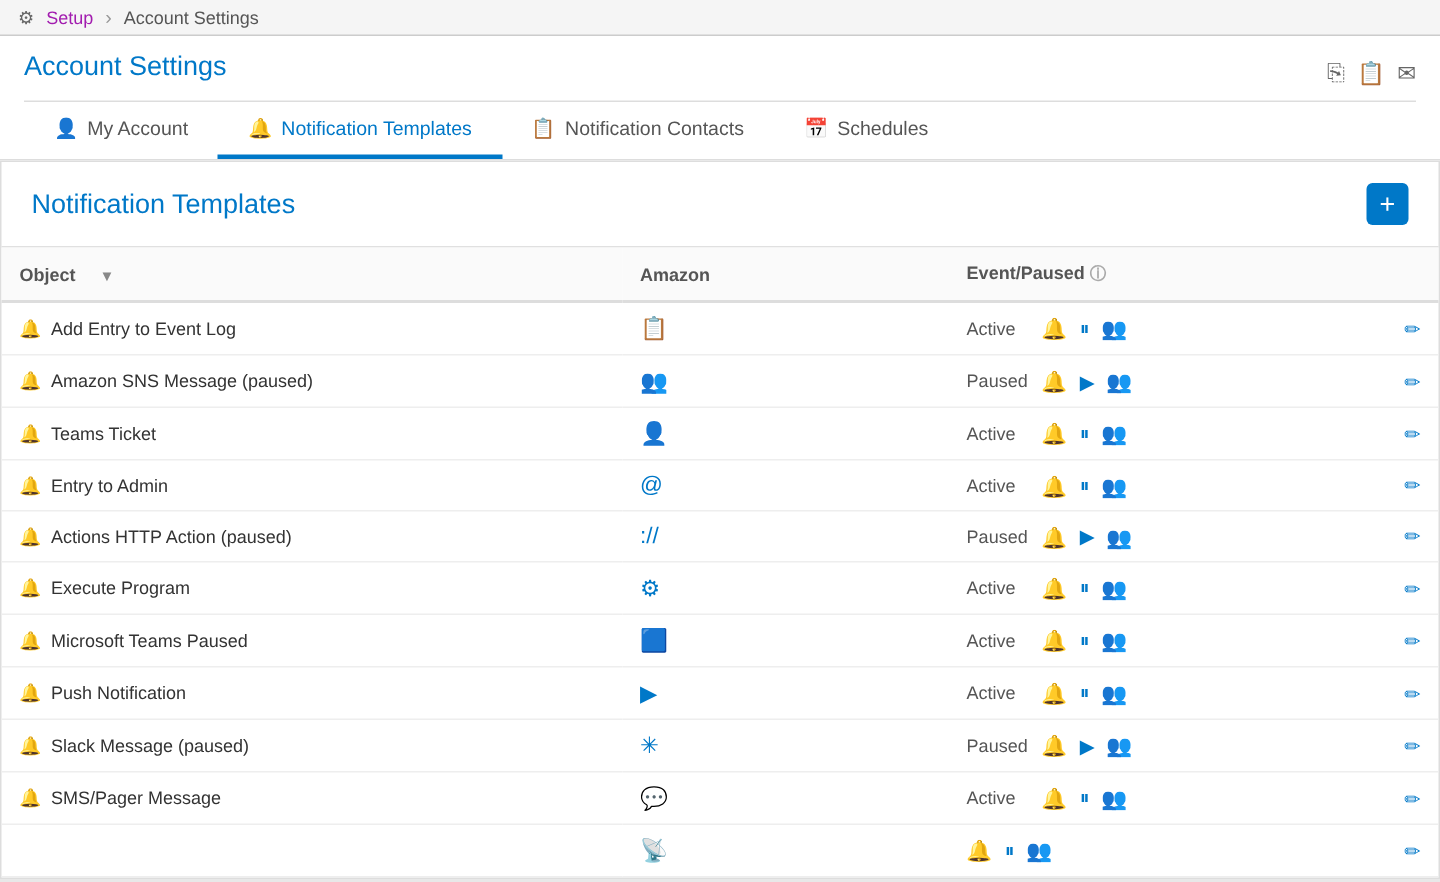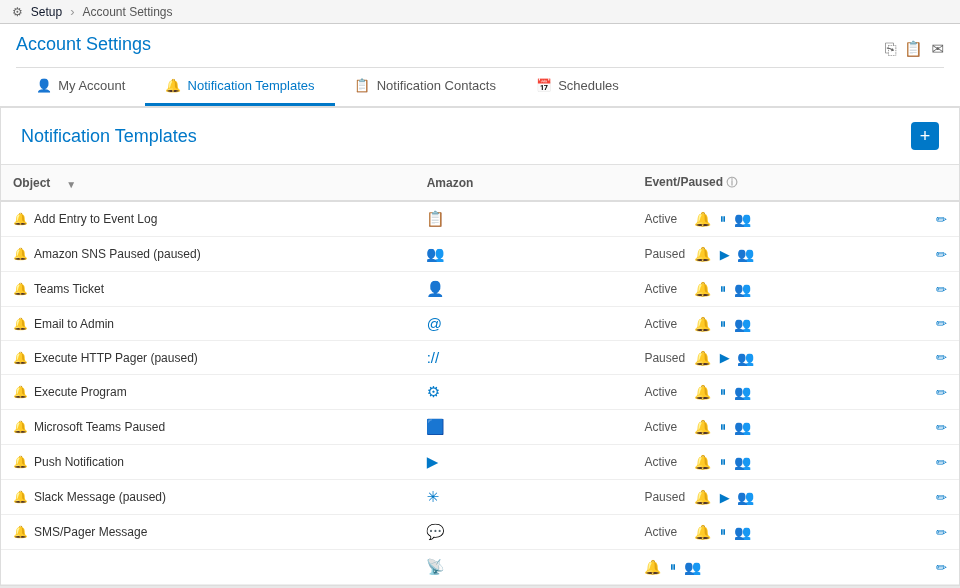--- a/index.html
+++ b/index.html
@@ -1,21 +1,21 @@
 <!DOCTYPE html>
 <html><head>
   <meta charset="utf-8">
   <style>
     * { box-sizing: border-box; margin: 0; padding: 0; }
     body { font-family: Arial, sans-serif; font-size: 13px; background: #e8e8e8; color: #333; }
 
     .top-bar { background: #f5f5f5; border-bottom: 1px solid #ccc; padding: 4px 12px; display: flex; align-items: center; gap: 8px; }
     .top-bar-gear { color: #666; font-size: 12px; }
     .top-bar-sep { color: #999; }
-    .top-bar-setup { color: #0f172a; font-size: 12px; }
+    .top-bar-setup { color: #a21caf; font-size: 12px; }
     .top-bar-account { color: #555; font-size: 12px; }
 
     .page-header { background: #fff; padding: 10px 16px 0 16px; border-bottom: 1px solid #ddd; }
     .page-title { font-size: 18px; color: #0078c8; font-weight: normal; padding-bottom: 8px; }
 
     .header-icons { position: absolute; right: 16px; top: 44px; display: flex; gap: 6px; color: #666; }
     .header-icons span { font-size: 16px; cursor: pointer; }
 
     .tabs { display: flex; border-top: 1px solid #ddd; margin-top: 4px; }
     .tab { padding: 10px 20px; cursor: pointer; font-size: 13px; color: #555; border-bottom: 3px solid transparent; display: flex; align-items: center; gap: 6px; }
@@ -144,21 +144,21 @@
         </div>
       </td>
       <td class="col-edit" style="text-align:right;">
         <span class="edit-icon">✏</span>
       </td>
     </tr>
             <tr>
       <td class="col-object">
         <div class="item-name">
           <span class="bell-icon">🔔</span>
-          <span>Amazon SNS Paused (paused)</span>
+          <span>Amazon SNS Message (paused)</span>
         </div>
       </td>
       <td class="col-actions">
         <span class="actions-cell">👥</span>
       </td>
       <td class="col-status">
         <div style="display:flex; align-items:center; gap:8px;">
           <span style="color:#555; min-width:42px;">Paused</span>
           <span style="color:#0078c8;cursor:pointer;font-size:14px;">🔔</span>
           <span style="color:#0078c8;cursor:pointer;font-size:13px;">▶</span>
@@ -188,21 +188,21 @@
         </div>
       </td>
       <td class="col-edit" style="text-align:right;">
         <span class="edit-icon">✏</span>
       </td>
     </tr>
             <tr>
       <td class="col-object">
         <div class="item-name">
           <span class="bell-icon">🔔</span>
-          <span>Email to Admin</span>
+          <span>Entry to Admin</span>
         </div>
       </td>
       <td class="col-actions">
         <span class="actions-cell">@</span>
       </td>
       <td class="col-status">
         <div style="display:flex; align-items:center; gap:8px;">
           <span style="color:#555; min-width:42px;">Active</span>
           <span style="color:#0078c8;cursor:pointer;font-size:14px;">🔔</span>
           <span style="color:#0078c8;cursor:pointer;font-size:13px;">⏸</span>
@@ -210,21 +210,21 @@
         </div>
       </td>
       <td class="col-edit" style="text-align:right;">
         <span class="edit-icon">✏</span>
       </td>
     </tr>
             <tr>
       <td class="col-object">
         <div class="item-name">
           <span class="bell-icon">🔔</span>
-          <span>Execute HTTP Pager (paused)</span>
+          <span>Actions HTTP Action (paused)</span>
         </div>
       </td>
       <td class="col-actions">
         <span class="actions-cell">://</span>
       </td>
       <td class="col-status">
         <div style="display:flex; align-items:center; gap:8px;">
           <span style="color:#555; min-width:42px;">Paused</span>
           <span style="color:#0078c8;cursor:pointer;font-size:14px;">🔔</span>
           <span style="color:#0078c8;cursor:pointer;font-size:13px;">▶</span>

